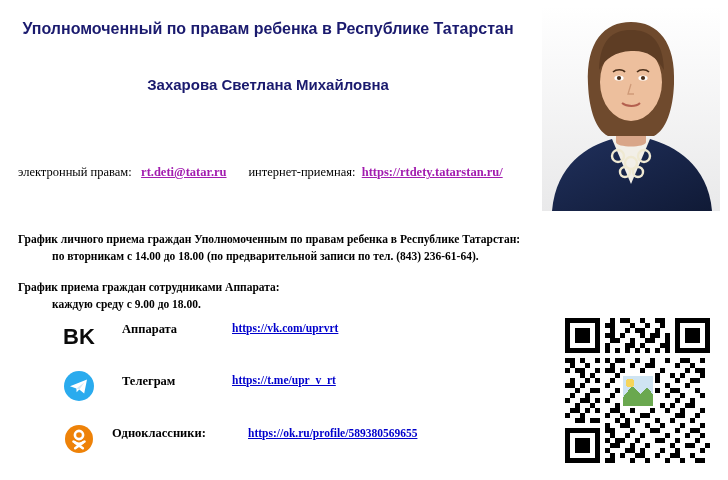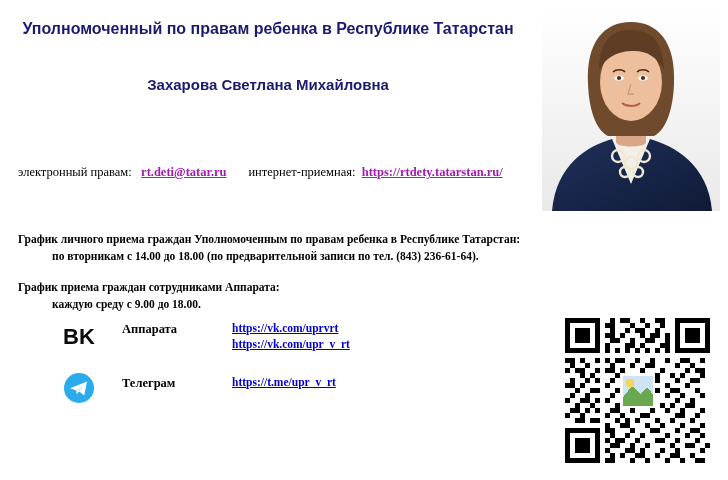--- a/index.html
+++ b/index.html
@@ -232,38 +232,51 @@
 
     <div class="soc-row">
       <span class="soc-icon">
         <svg width="34" height="30" viewBox="0 0 34 30">
           <text x="1" y="24" font-family="Liberation Sans, sans-serif" font-size="22" font-weight="bold" fill="#0a0a0a">BK</text>
         </svg>
       </span>
       <span class="soc-label">Аппарата</span>
       <span class="soc-links">
         <a href="#">https://vk.com/uprvrt</a>
-        <a href="#">https://vk.com/upr_v_rt</a>
       </span>
     </div>
 
     <div class="soc-row">
       <span class="soc-icon">
         <svg width="32" height="32" viewBox="0 0 32 32">
           <circle cx="16" cy="16" r="15" fill="#2aabee"></circle>
           <path d="M7 16.3 L24 9.5 L21.2 23.5 L16.3 19.6 L13.6 22.2 L13.4 18.6 Z" fill="#ffffff"></path>
           <path d="M13.4 18.6 L21.6 12.2 L16.3 19.6 Z" fill="#d2e8f7"></path>
         </svg>
       </span>
       <span class="soc-label">Телеграм</span>
       <span class="soc-links">
         <a href="#">https://t.me/upr_v_rt</a>
       </span>
     </div>
 
+    <div class="soc-row row-ok">
+      <span class="soc-icon">
+        <svg width="30" height="30" viewBox="0 0 30 30">
+          <circle cx="15" cy="15" r="14" fill="#ee8208"></circle>
+          <circle cx="15" cy="11" r="4.1" fill="none" stroke="#ffffff" stroke-width="2.6"></circle>
+          <path d="M9.5 17.6 C12.8 20.2 17.2 20.2 20.5 17.6" stroke="#ffffff" stroke-width="2.6" fill="none" stroke-linecap="round"></path>
+          <path d="M11.2 24.2 L18.8 18.6 M18.8 24.2 L11.2 18.6" stroke="#ffffff" stroke-width="2.6" stroke-linecap="round"></path>
+        </svg>
+      </span>
+      <span class="soc-label wide">Одноклассники:</span>
+      <span class="soc-links">
+        <a href="#">https://ok.ru/profile/589380569655</a>
+      </span>
+    </div>
 
   </div>
 
   <div class="qr">
     <svg width="145" height="145" viewBox="0 0 29 29" shape-rendering="crispEdges">
       <rect width="29" height="29" fill="#ffffff"></rect>
       <g fill="#000000">
 
         <rect x="0" y="0" width="7" height="1"></rect>
           <rect x="0" y="6" width="7" height="1"></rect>

